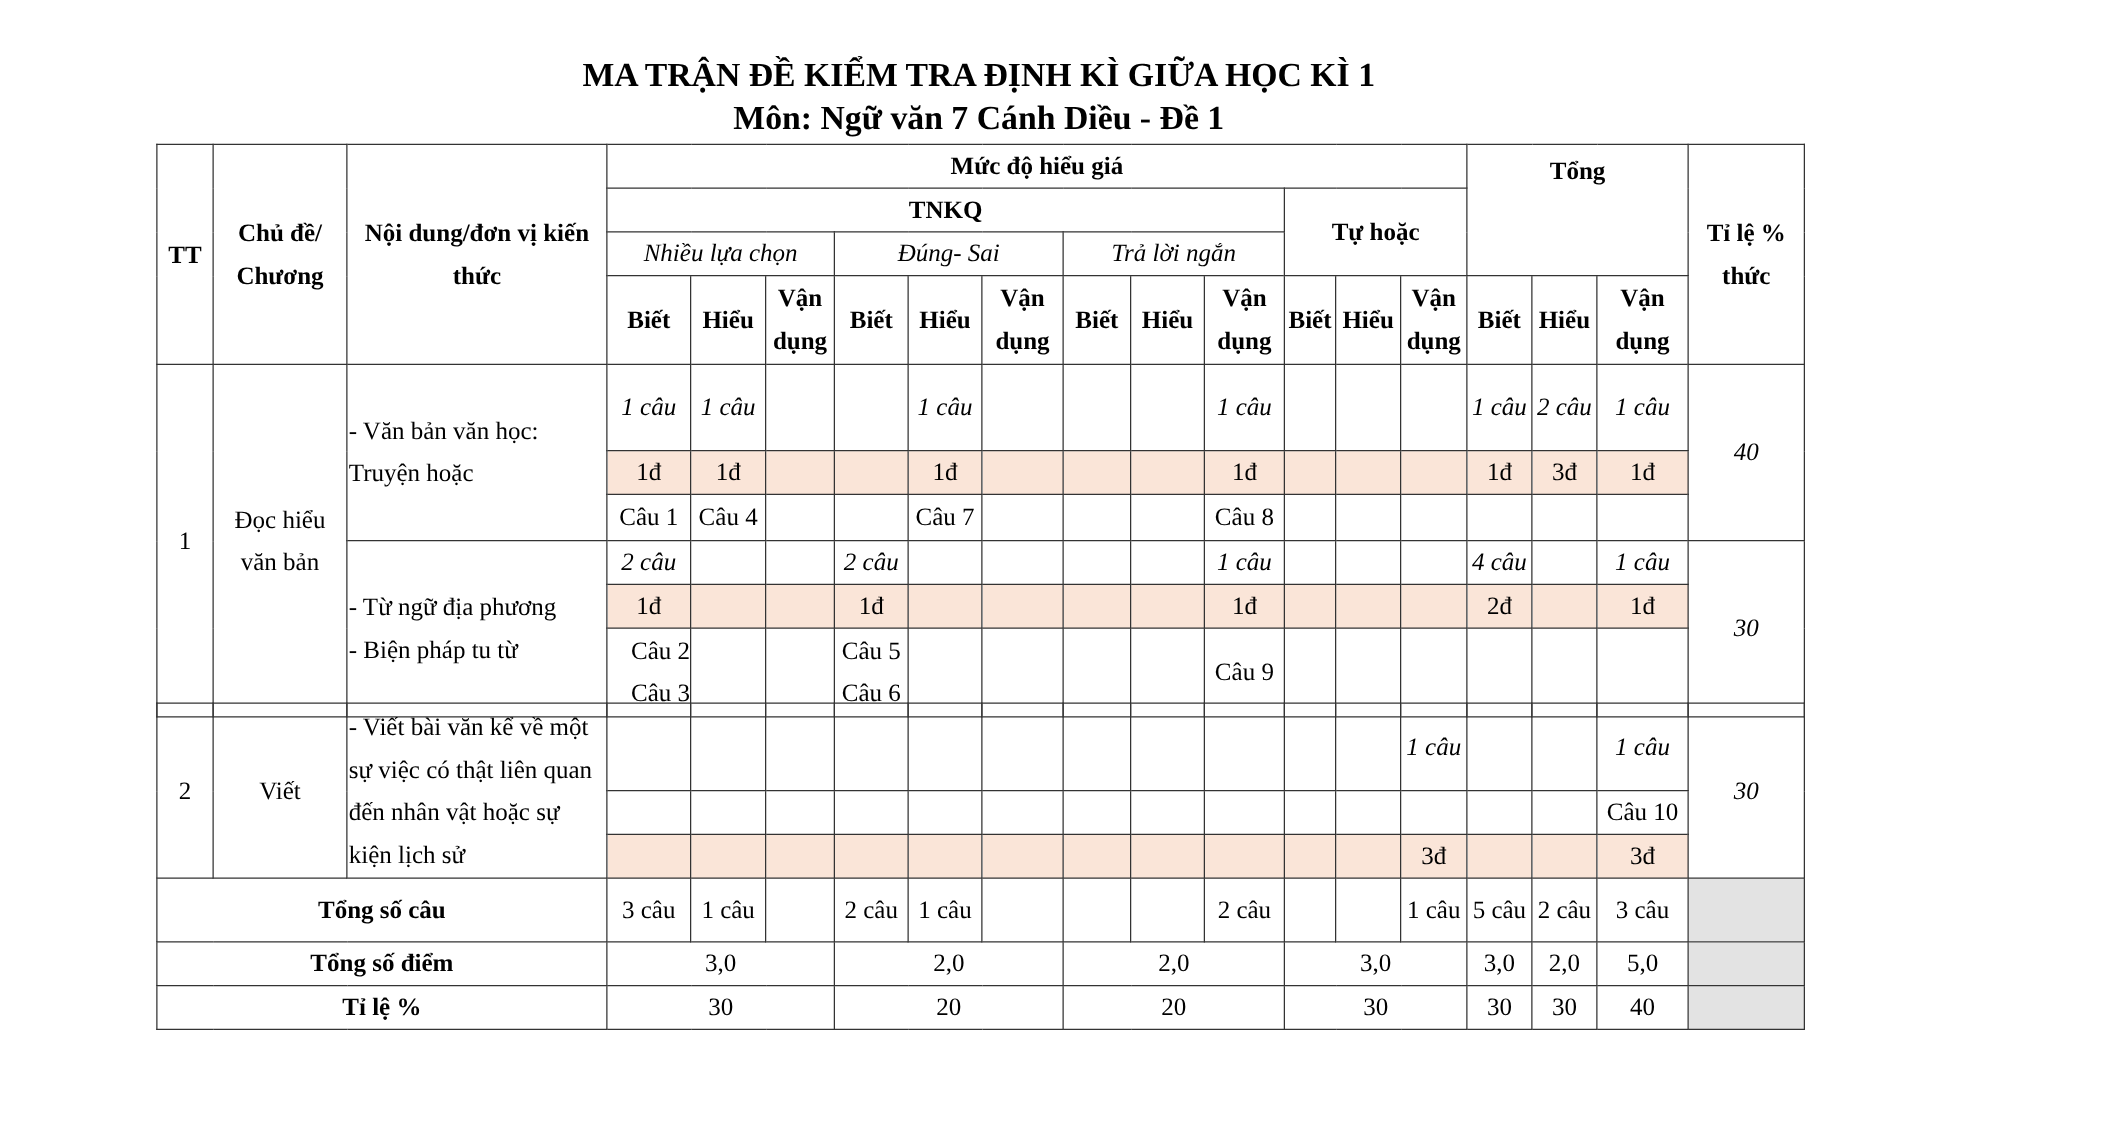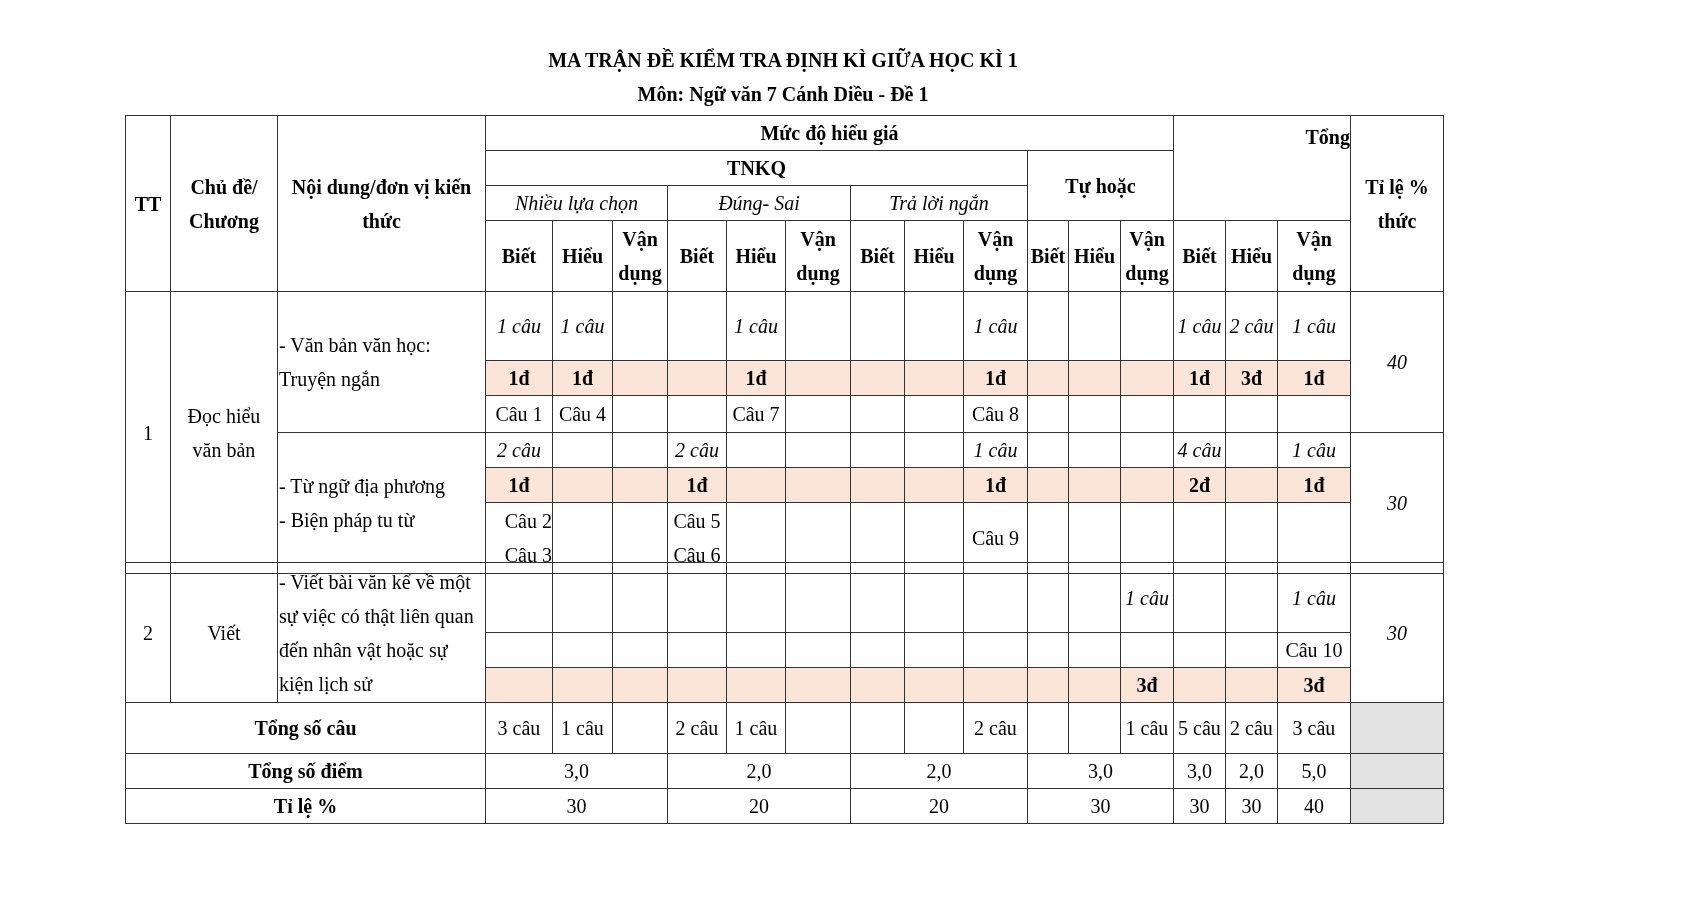--- a/index.html
+++ b/index.html
@@ -2,38 +2,38 @@
 <html><head>
 <meta charset="utf-8">
 <style>
   html, body { margin: 0; padding: 0; background: #ffffff; }
   body {
     width: 1690px; height: 903px; position: relative; overflow: hidden;
     font-family: "Liberation Serif", "DejaVu Serif", serif; color: #000;
   }
   .title {
     position: absolute; left: 0; width: 1566px; text-align: center;
-    font-weight: bold; font-size: 20px; line-height: 24px;
+    font-weight: bold; font-size: 27px; line-height: 24px;
   }
   .t1 { top: 48px; }
   .t2 { top: 82px; }
   table.matrix {
     position: absolute; left: 125px; top: 115px;
     border-collapse: collapse; table-layout: fixed;
     font-size: 20px;
   }
   table.matrix td {
     border: 1.3px solid #333; padding: 0; text-align: center; vertical-align: middle;
     line-height: 34px; overflow: hidden; white-space: nowrap;
   }
   .hdr { font-weight: bold; }
   .hdr-ital { font-style: italic; }
   .wrap { white-space: normal !important; line-height: 34px; }
   .hl { background: #fae5d8; }
-  .pts { font-weight: bold; margin-left: 20px; }
+  .pts { font-weight: normal; margin-left: 20px; }
   .cnt { font-style: italic; }
   .left { text-align: left !important; padding-left: 1px !important; }
   .grey { background: #e3e3e3; }
   .two { line-height: 34px; white-space: normal !important; }
   .lvl { line-height: 33px; white-space: normal !important; font-weight: bold; }
 </style>
 </head>
 <body>
 
 <div class="title t1">MA TRẬN ĐỀ KIỂM TRA ĐỊNH KÌ GIỮA HỌC KÌ 1</div>
@@ -61,21 +61,21 @@
       <col style="width:73px">
     <col style="width:93px">
   </colgroup>
 
   <tbody>
       <tr style="height:35px">
     <td rowspan="4" class="hdr">TT</td>
     <td rowspan="4" class="hdr wrap">Chủ đề/ Chương</td>
     <td rowspan="4" class="hdr wrap">Nội dung/đơn vị kiến thức</td>
     <td colspan="12" class="hdr">Mức độ hiểu giá</td>
-    <td colspan="3" rowspan="3" class="hdr" style="vertical-align:top; padding-top:4px;text-align:right;">Tổng</td>
+    <td colspan="3" rowspan="3" class="hdr" style="vertical-align:top; padding-top:4px;">Tổng</td>
     <td rowspan="4" class="hdr wrap">Tỉ lệ % thức</td>
   </tr>
 
   <tr style="height:34px">
     <td colspan="9" class="hdr">TNKQ</td>
     <td colspan="3" rowspan="2" class="hdr">Tự hoặc</td>
   </tr>
 
   <tr style="height:32px">
     <td colspan="3" class="hdr-ital">Nhiều lựa chọn</td>
@@ -97,21 +97,21 @@
     <td class="lvl">Hiểu</td>
     <td class="lvl">Vận dụng</td>
     <td class="lvl">Biết</td>
     <td class="lvl">Hiểu</td>
     <td class="lvl">Vận dụng</td>
   </tr>
 
   <tr style="height:69px">
     <td rowspan="8">1</td>
     <td rowspan="8" class="wrap">Đọc hiểu văn bản</td>
-    <td rowspan="3" class="left wrap">- Văn bản văn học: Truyện ngắn</td>
+    <td rowspan="3" class="left wrap">- Văn bản văn học: Truyện hoặc</td>
     <td class="cnt">1 câu</td>
     <td class="cnt">1 câu</td>
     <td class="cnt"></td>
     <td class="cnt"></td>
     <td class="cnt">1 câu</td>
     <td class="cnt"></td>
     <td class="cnt"></td>
     <td class="cnt"></td>
     <td class="cnt">1 câu</td>
     <td class="cnt"></td>

